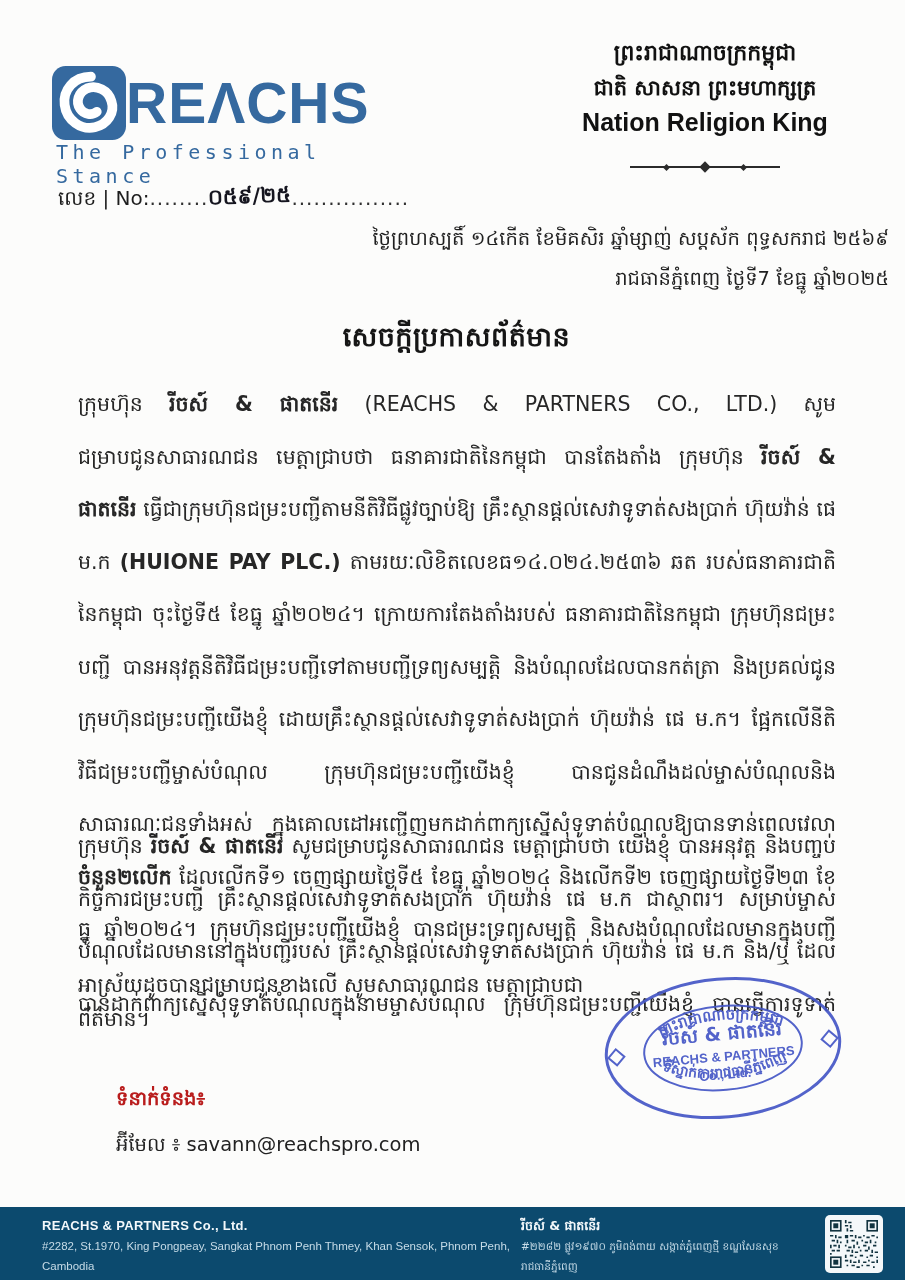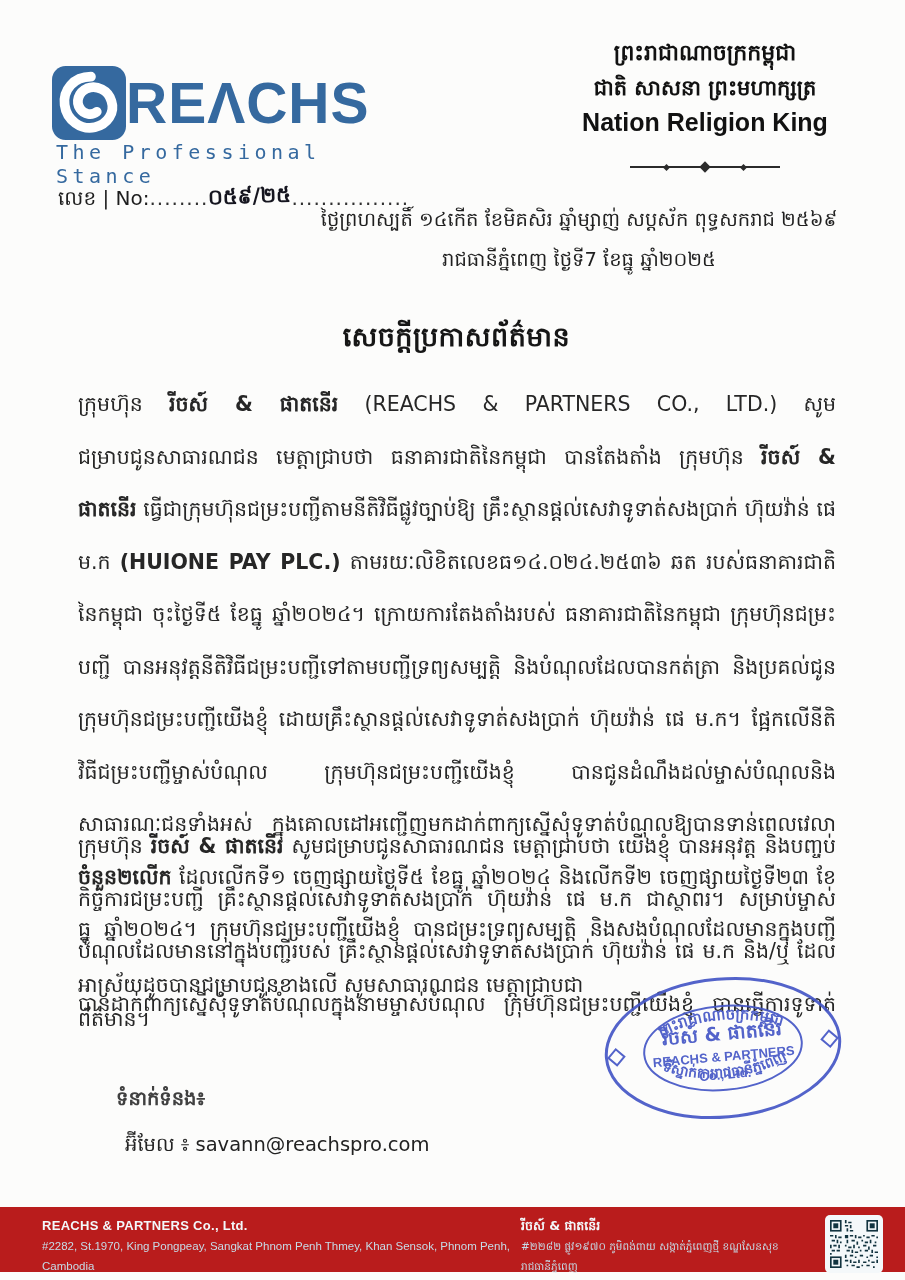--- a/index.html
+++ b/index.html
@@ -27,40 +27,40 @@
   .divider-ornament::after  { content:""; position:absolute; left:50%; top:2px; width:8px; height:8px; background:#2b2b2b; transform:translateX(-50%) rotate(45deg); }
   .divider-ornament .side-dot { position:absolute; top:3.5px; width:5px; height:5px; background:#2b2b2b; transform:rotate(45deg); }
   .divider-ornament .sd-l { left:34px; } .divider-ornament .sd-r { right:34px; }
 
   
   .ref-line { position:absolute; left:58px; top:184px; font-size:20px; color:#1d1d1d; white-space:nowrap; }
   .ref-label { font-weight:normal; }
   .ref-dots { letter-spacing:1px; color:#303030; }
   .ref-number { display:inline-block; font-weight:bold; font-size:21px; color:#15151f; transform:rotate(-2deg) translateY(-2px); }
 
-  .date-block { position:absolute; right:16px; top:200px; width:620px; text-align:center; font-size:19.5px; line-height:40px; color:#1f1f1f; }
+  .date-block { position:absolute; right:16px; top:219px; width:620px; text-align:right; font-size:19.5px; line-height:40px; color:#1f1f1f; }
 
   
   .doc-title { position:absolute; left:8px; right:0; top:320px; text-align:center; font-size:27px; font-weight:bold; color:#161616; letter-spacing:0.5px; }
 
   
   .para { position:absolute; left:78px; width:758px; font-size:20.5px; line-height:52.5px; text-align:justify; color:#262626; overflow:hidden; }
   .para-1 { top:378px; height:578px; }
   .para-2 { top:820px; height:212px; }
   .closing-line { position:absolute; left:78px; top:968px; width:540px; font-size:20.5px; line-height:34px; color:#262626; }
 
   
   .stamp { position:absolute; left:596px; top:972px; width:254px; height:152px; transform:rotate(-5deg); opacity:0.92; }
 
   
-  .contact-label { position:absolute; left:116px; top:1086px; font-size:19.5px; font-weight:bold; color:#404040; }
-  .contact-email { position:absolute; left:116px; top:1132px; font-size:19.5px; color:#222;margin-left:9px; }
+  .contact-label { position:absolute; left:116px; top:1086px; font-size:19.5px; font-weight:bold; color:#b91c1c; }
+  .contact-email { position:absolute; left:116px; top:1132px; font-size:19.5px; color:#222; }
 
   
-  .footer { position:absolute; left:0; right:0; top:1207px; height:65px; background:#b91c1c; color:#e9f2f7; }
+  .footer { position:absolute; left:0; right:0; top:1207px; height:73px; background:#0c4a6e; color:#e9f2f7; }
   .footer-left { position:absolute; left:42px; top:9px; width:470px; }
   .f-company { font-size:13px; font-weight:bold; letter-spacing:0.3px; line-height:20px; color:#f3f8fb; font-family:"Liberation Sans",sans-serif; }
   .f-addr { font-size:11.5px; line-height:20px; color:#c6dbe7; font-family:"Liberation Sans",sans-serif; }
   .f-tel  { font-size:11.5px; line-height:20px; color:#c6dbe7; font-family:"Liberation Sans",sans-serif; }
   .footer-right { position:absolute; left:521px; top:9px; width:290px; }
   .f-kh-company { font-size:12.5px; font-weight:bold; line-height:20px; color:#f3f8fb; }
   .f-kh-addr { font-size:10.5px; line-height:20px; color:#c6dbe7; }
   .f-kh-reg  { font-size:10.5px; line-height:20px; color:#c6dbe7; }
   .qr-box { position:absolute; right:22px; top:8px; width:58px; height:58px; background:#f4f8fa; border-radius:5px; padding:5px; }
   .qr-box svg { width:100%; height:100%; }

